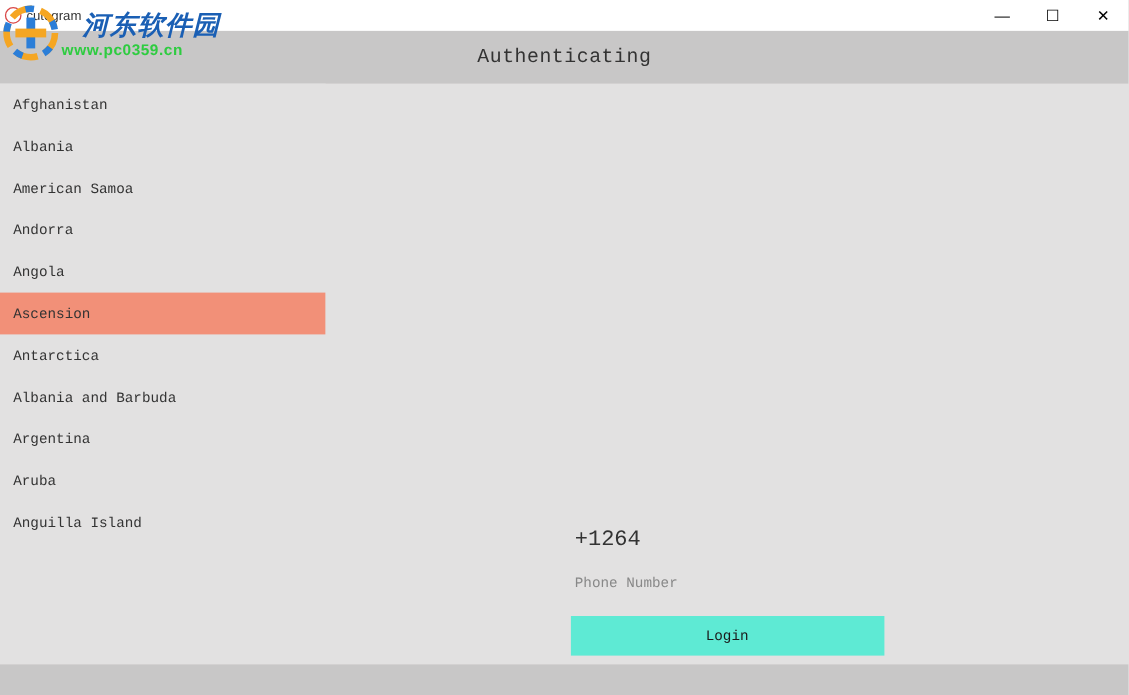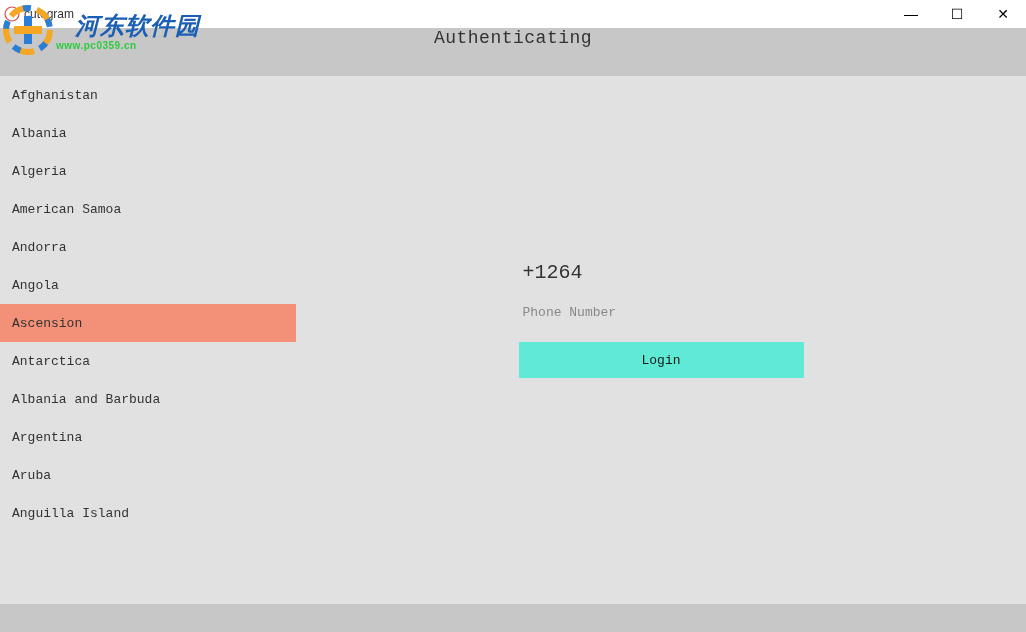--- a/index.html
+++ b/index.html
@@ -54,20 +54,21 @@
       font-size: 14px;
       color: #000;
       background: transparent;
       border: none;
       cursor: pointer;
     }
     .header-bar {
       height: 48px;
       background: #c8c7c7;
       display: flex;
+      align-items: center;
       justify-content: center;
     }
     .header-title {
       font-size: 18px;
       color: #333;
       letter-spacing: 0.5px;
     }
     .content {
       display: flex;
       height: 520px;
@@ -89,20 +90,21 @@
       cursor: pointer;
     }
     .country-item.selected {
       background: #f29078;
     }
     .main-panel {
       flex: 1;
       display: flex;
       justify-content: center;
       padding-top: 185px;
+      align-items: flex-end;
     }
     .login-form {
       width: 285px;
       display: flex;
       flex-direction: column;
     }
     .dial-code {
       font-size: 20px;
       color: #333;
       padding: 0 4px 8px 4px;
@@ -155,21 +157,21 @@
     }
     .watermark-cn {
       font-size: 24px;
       font-weight: bold;
       color: #1a5fb4;
       font-style: italic;
       letter-spacing: 1px;
       margin-left: 19px;
     }
     .watermark-url {
-      font-size: 10px;
+      font-size: 14px;
       color: #2ecc40;
       font-weight: bold;
       letter-spacing: 0.5px;
       margin-top: -2px;
     }
   </style>
 </head>
 <body>
 
 <div class="titlebar">
@@ -210,23 +212,20 @@
 <div class="content">
   <div class="country-list">
 
   <div class="country-item">
         <span>Afghanistan</span>
       </div>
       <div class="country-item">
         <span>Albania</span>
       </div>
       <div class="country-item">
-        <span>Algeria</span>
-      </div>
-      <div class="country-item">
         <span>American Samoa</span>
       </div>
       <div class="country-item">
         <span>Andorra</span>
       </div>
       <div class="country-item">
         <span>Angola</span>
       </div>
       <div class="country-item selected">
         <span>Ascension</span>

